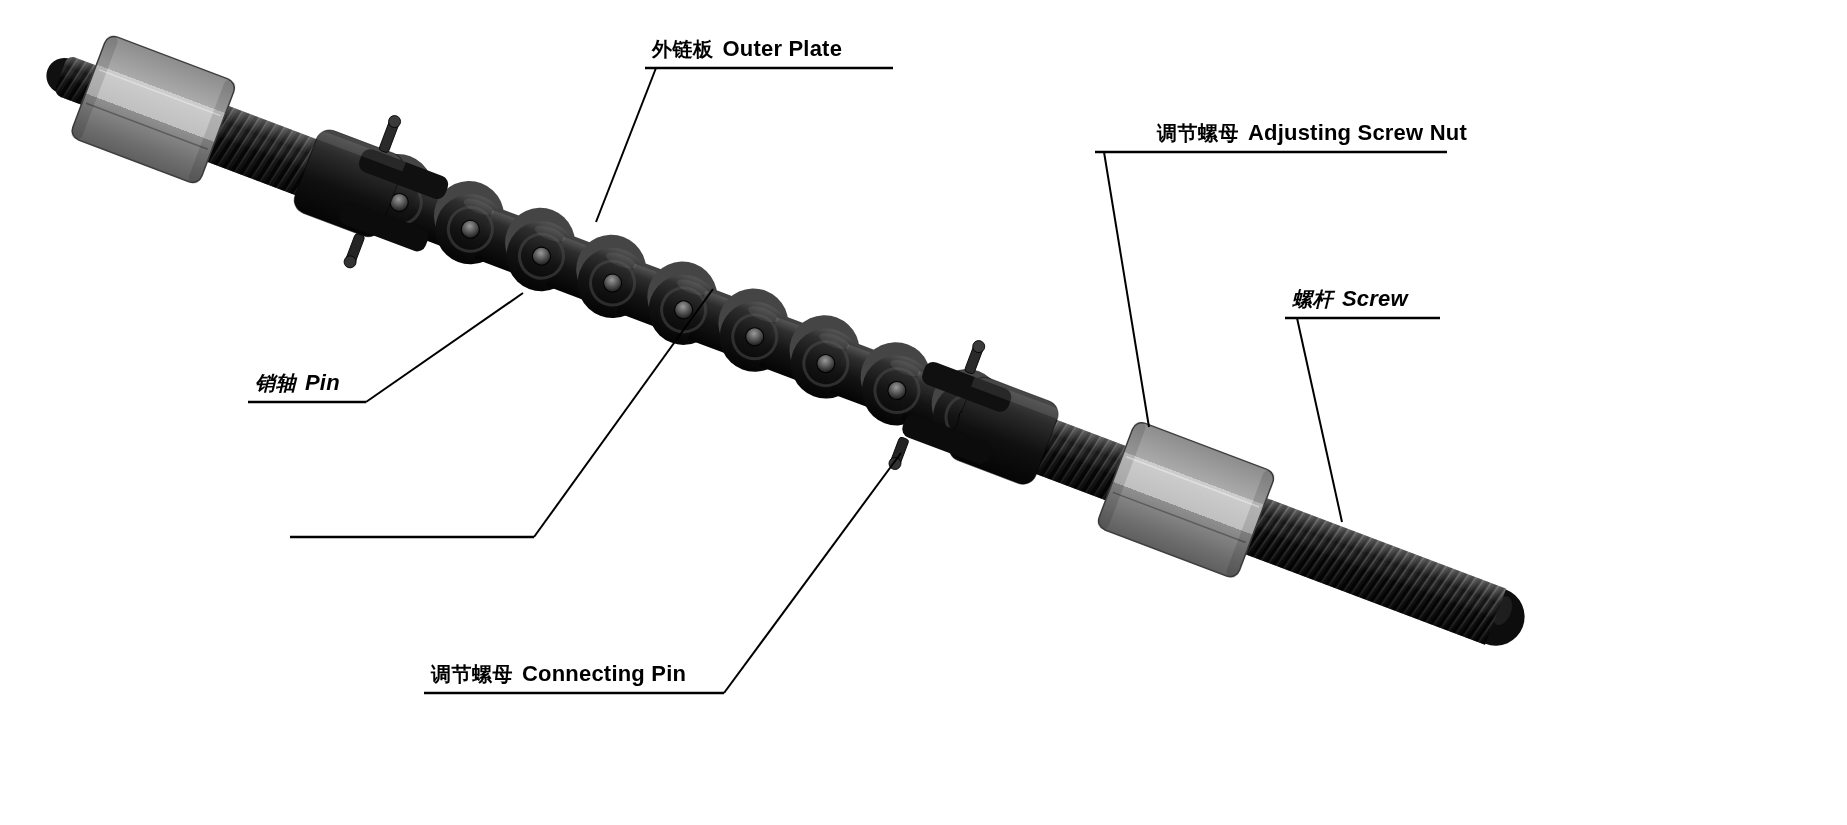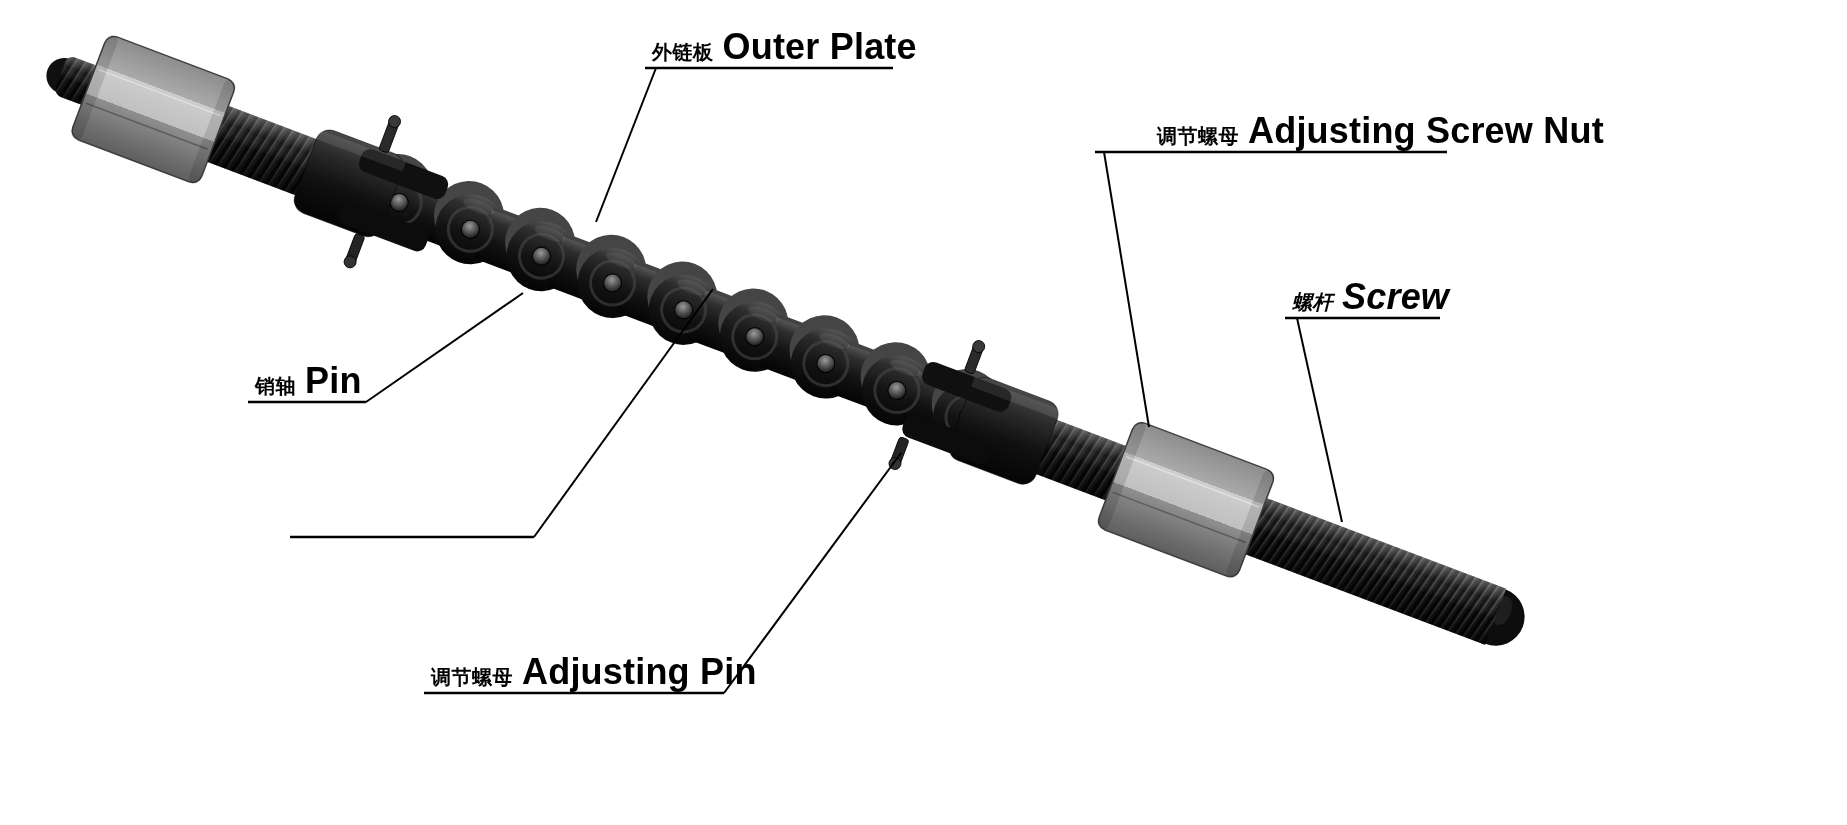--- a/index.html
+++ b/index.html
@@ -14,21 +14,21 @@
   .part-label{
     position:absolute;
     color:#000;
     font-weight:600;
     font-size:28px;
     line-height:34px;
     white-space:nowrap;
     letter-spacing:0.5px;
   }
   .part-label .zh{font-size:20px;}
-  .part-label .en{font-size:36px;margin-left:9px;letter-spacing:0.2px;margin-top:13px;}
+  .part-label .en{font-size:22px;margin-left:9px;letter-spacing:0.2px;margin-top:13px;}
 </style>
 </head>
 <body>
 
 <div id="stage">
 
   <svg id="art" width="1847" height="825" viewBox="0 0 1847 825">
     <defs>
       <linearGradient id="rodGrad" x1="0" y1="0" x2="0" y2="1">
         <stop offset="0" stop-color="#4a4a4a"></stop>
@@ -194,22 +194,22 @@
   </div>
 
   <div class="part-label" style="left:1157px;top:114px;">
     <span class="zh">调节螺母</span><span class="en">Adjusting Screw Nut</span>
   </div>
 
   <div class="part-label" style="left:1292px;top:280px;font-style:italic;">
     <span class="zh">螺杆</span><span class="en">Screw</span>
   </div>
 
-  <div class="part-label" style="left:255px;top:364px;">
+  <div class="part-label" style="left:255px;top:364px;font-style:italic;">
     <span class="zh">销轴</span><span class="en">Pin</span>
   </div>
 
 
   <div class="part-label" style="left:431px;top:655px;">
-    <span class="zh">调节螺母</span><span class="en">Adjusting Pin</span>
+    <span class="zh">调节螺母</span><span class="en">Connecting Pin</span>
   </div>
 
 </div>
 
 </body></html>

